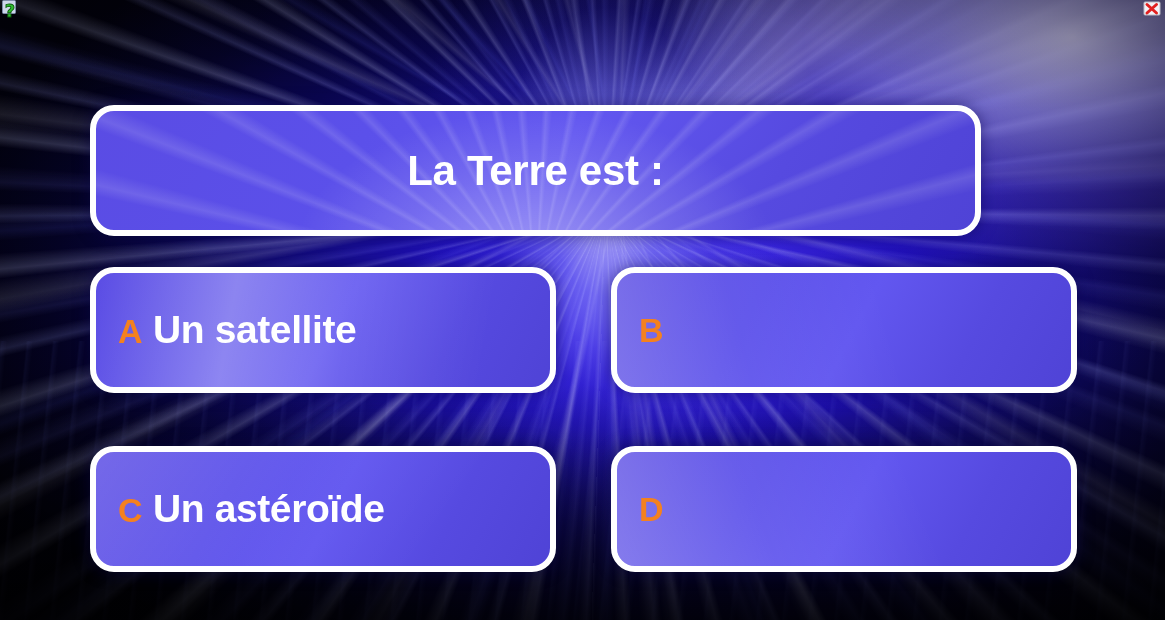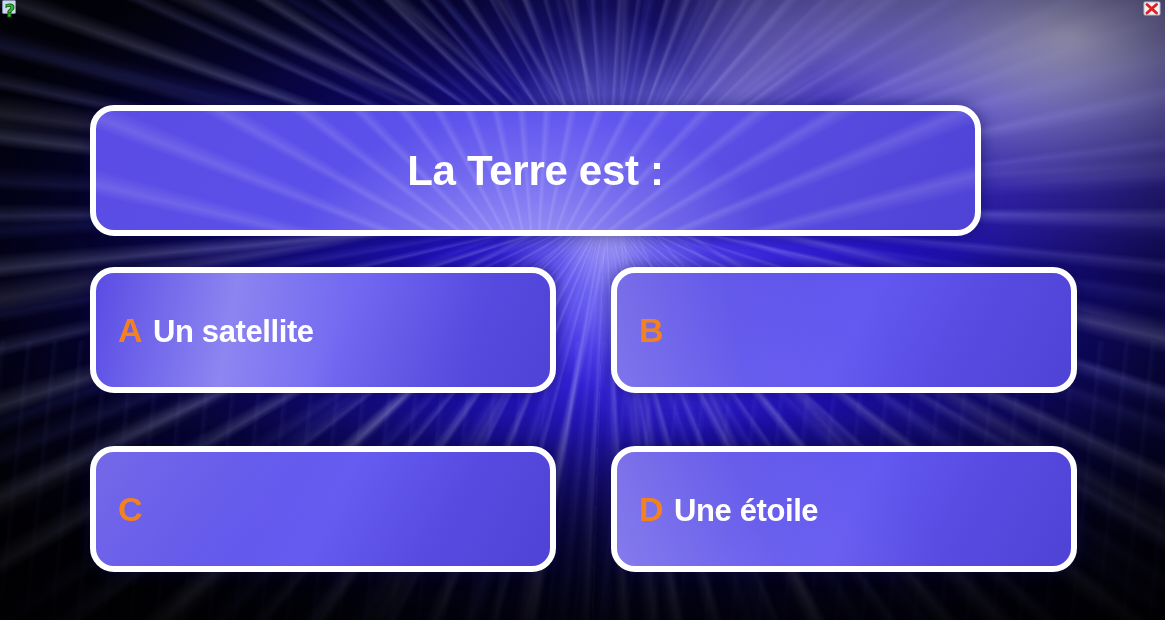--- a/index.html
+++ b/index.html
@@ -260,21 +260,21 @@
   }
   .answer-letter {
     color: #f4811f;
     font-size: 34px;
     font-weight: bold;
     margin-right: 11px;
     letter-spacing: -0.5px;
   }
   .answer-label {
     color: #ffffff;
-    font-size: 31px;
+    font-size: 39px;
     font-weight: bold;
     letter-spacing: -0.4px;
     white-space: nowrap;
   }
 </style>
 </head>
 <body>
 
 <div id="stage">
 
@@ -314,23 +314,23 @@
 
   <div id="answer-b" class="panel answer-panel">
     <div class="answer-inner">
       <span class="answer-letter">B</span>
     </div>
   </div>
 
   <div id="answer-c" class="panel answer-panel">
     <div class="answer-inner">
       <span class="answer-letter">C</span>
+      <span class="answer-label">Un astéroïde</span>
     </div>
   </div>
 
   <div id="answer-d" class="panel answer-panel">
     <div class="answer-inner">
       <span class="answer-letter">D</span>
-      <span class="answer-label">Une étoile</span>
     </div>
   </div>
 
 </div>
 
 </body></html>

